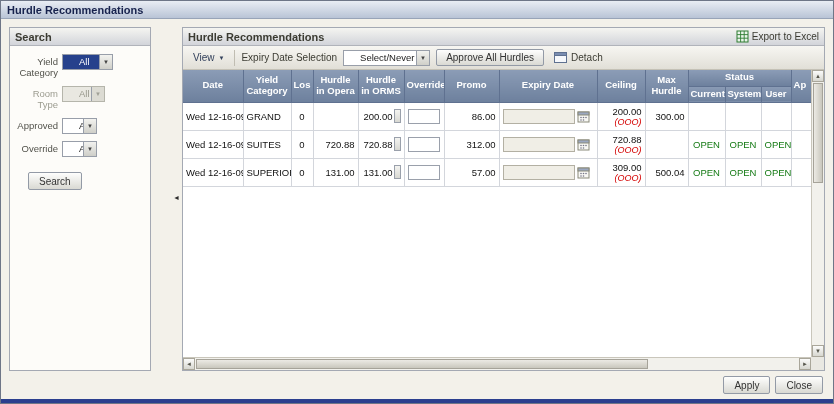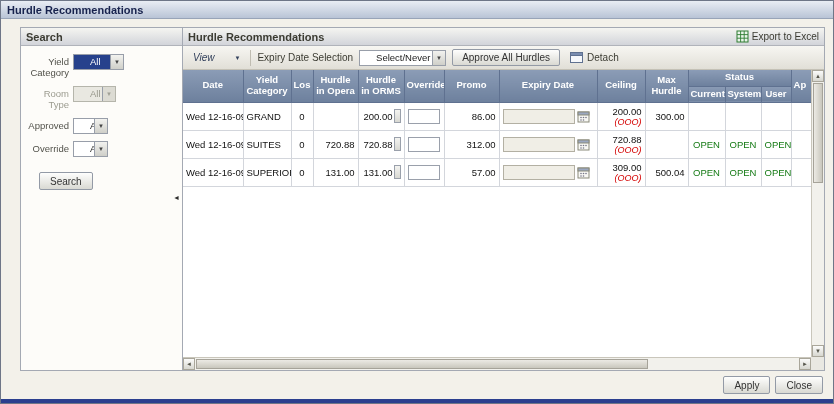--- a/index.html
+++ b/index.html
@@ -9,21 +9,21 @@
   .window { position: relative; width: 834px; height: 404px; background: #f3f1ea;
             border: 1px solid #6e7687; overflow: hidden; }
 
   
   .titlebar { position: absolute; left: 0; top: 0; right: 0; height: 18px;
               background: linear-gradient(#e9edf4, #b9c4d6);
               border-bottom: 1px solid #98a4b8; display: flex; align-items: center;
               padding: 0 6px; font-size: 11px; font-weight: bold; color: #17224d; }
 
   
-  .search-panel { position: absolute; left: 19px; top: 26px; width: 170px; bottom: 32px;
+  .search-panel { position: absolute; left: 8px; top: 26px; width: 142px; bottom: 32px;
                   border: 1px solid #a4a9b3; background: #fdfcf9; overflow: hidden; }
   .main-panel { position: absolute; left: 181px; top: 26px; right: 8px; bottom: 32px;
                 border: 1px solid #a4a9b3; background: #fff; display: flex;
                 flex-direction: column; overflow: hidden; }
 
   .panel-header { height: 18px; flex: 0 0 18px; background: linear-gradient(#f5f5f1, #d2d4da);
                   border-bottom: 1px solid #b0b3ba; display: flex; align-items: center;
                   justify-content: space-between; font-size: 11px; font-weight: bold;
                   color: #3b3b32; padding: 0 5px; }
   .export-link { display: inline-flex; align-items: center; gap: 3px; font-weight: normal;
@@ -55,22 +55,22 @@
          background: linear-gradient(#fefefd, #d9d9d3); border: 1px solid #939aa6;
          border-radius: 2px; font-family: "Liberation Sans", sans-serif; cursor: pointer; }
   .btn.small { height: 17px; padding: 0 9px; }
 
   .search-btn-row { margin: 14px 0 0 14px; }
 
   
   .toolbar { height: 24px; flex: 0 0 24px; background: linear-gradient(#f7f6f2, #e1dfd7);
              border-bottom: 1px solid #c4c1b6; display: flex; align-items: center;
              gap: 6px; padding: 0 6px; font-size: 10px; color: #3c3c33; }
-  .view-menu { display: inline-flex; align-items: center; gap: 20px; font-size: 10px;
-               color: #33415c; padding: 2px 4px; cursor: pointer; font-style: italic; }
+  .view-menu { display: inline-flex; align-items: center; gap: 4px; font-size: 10px;
+               color: #33415c; padding: 2px 4px; cursor: pointer; }
   .view-caret { font-size: 6px; color: #33415c; }
   .tb-sep { width: 1px; height: 16px; background: #c0bdb2; }
   .detach { display: inline-flex; align-items: center; gap: 4px; padding: 2px 4px; cursor: pointer; }
 
   
   .table-area { position: relative; flex: 1; background: #fff; overflow: hidden; }
   .table-viewport { position: absolute; left: 0; top: 0; right: 13px; bottom: 13px; overflow: hidden; }
 
   table.grid { border-collapse: collapse; table-layout: fixed; width: 630px; }
   table.grid th { background: linear-gradient(#8b9cb6, #6d809d); color: #fff;

